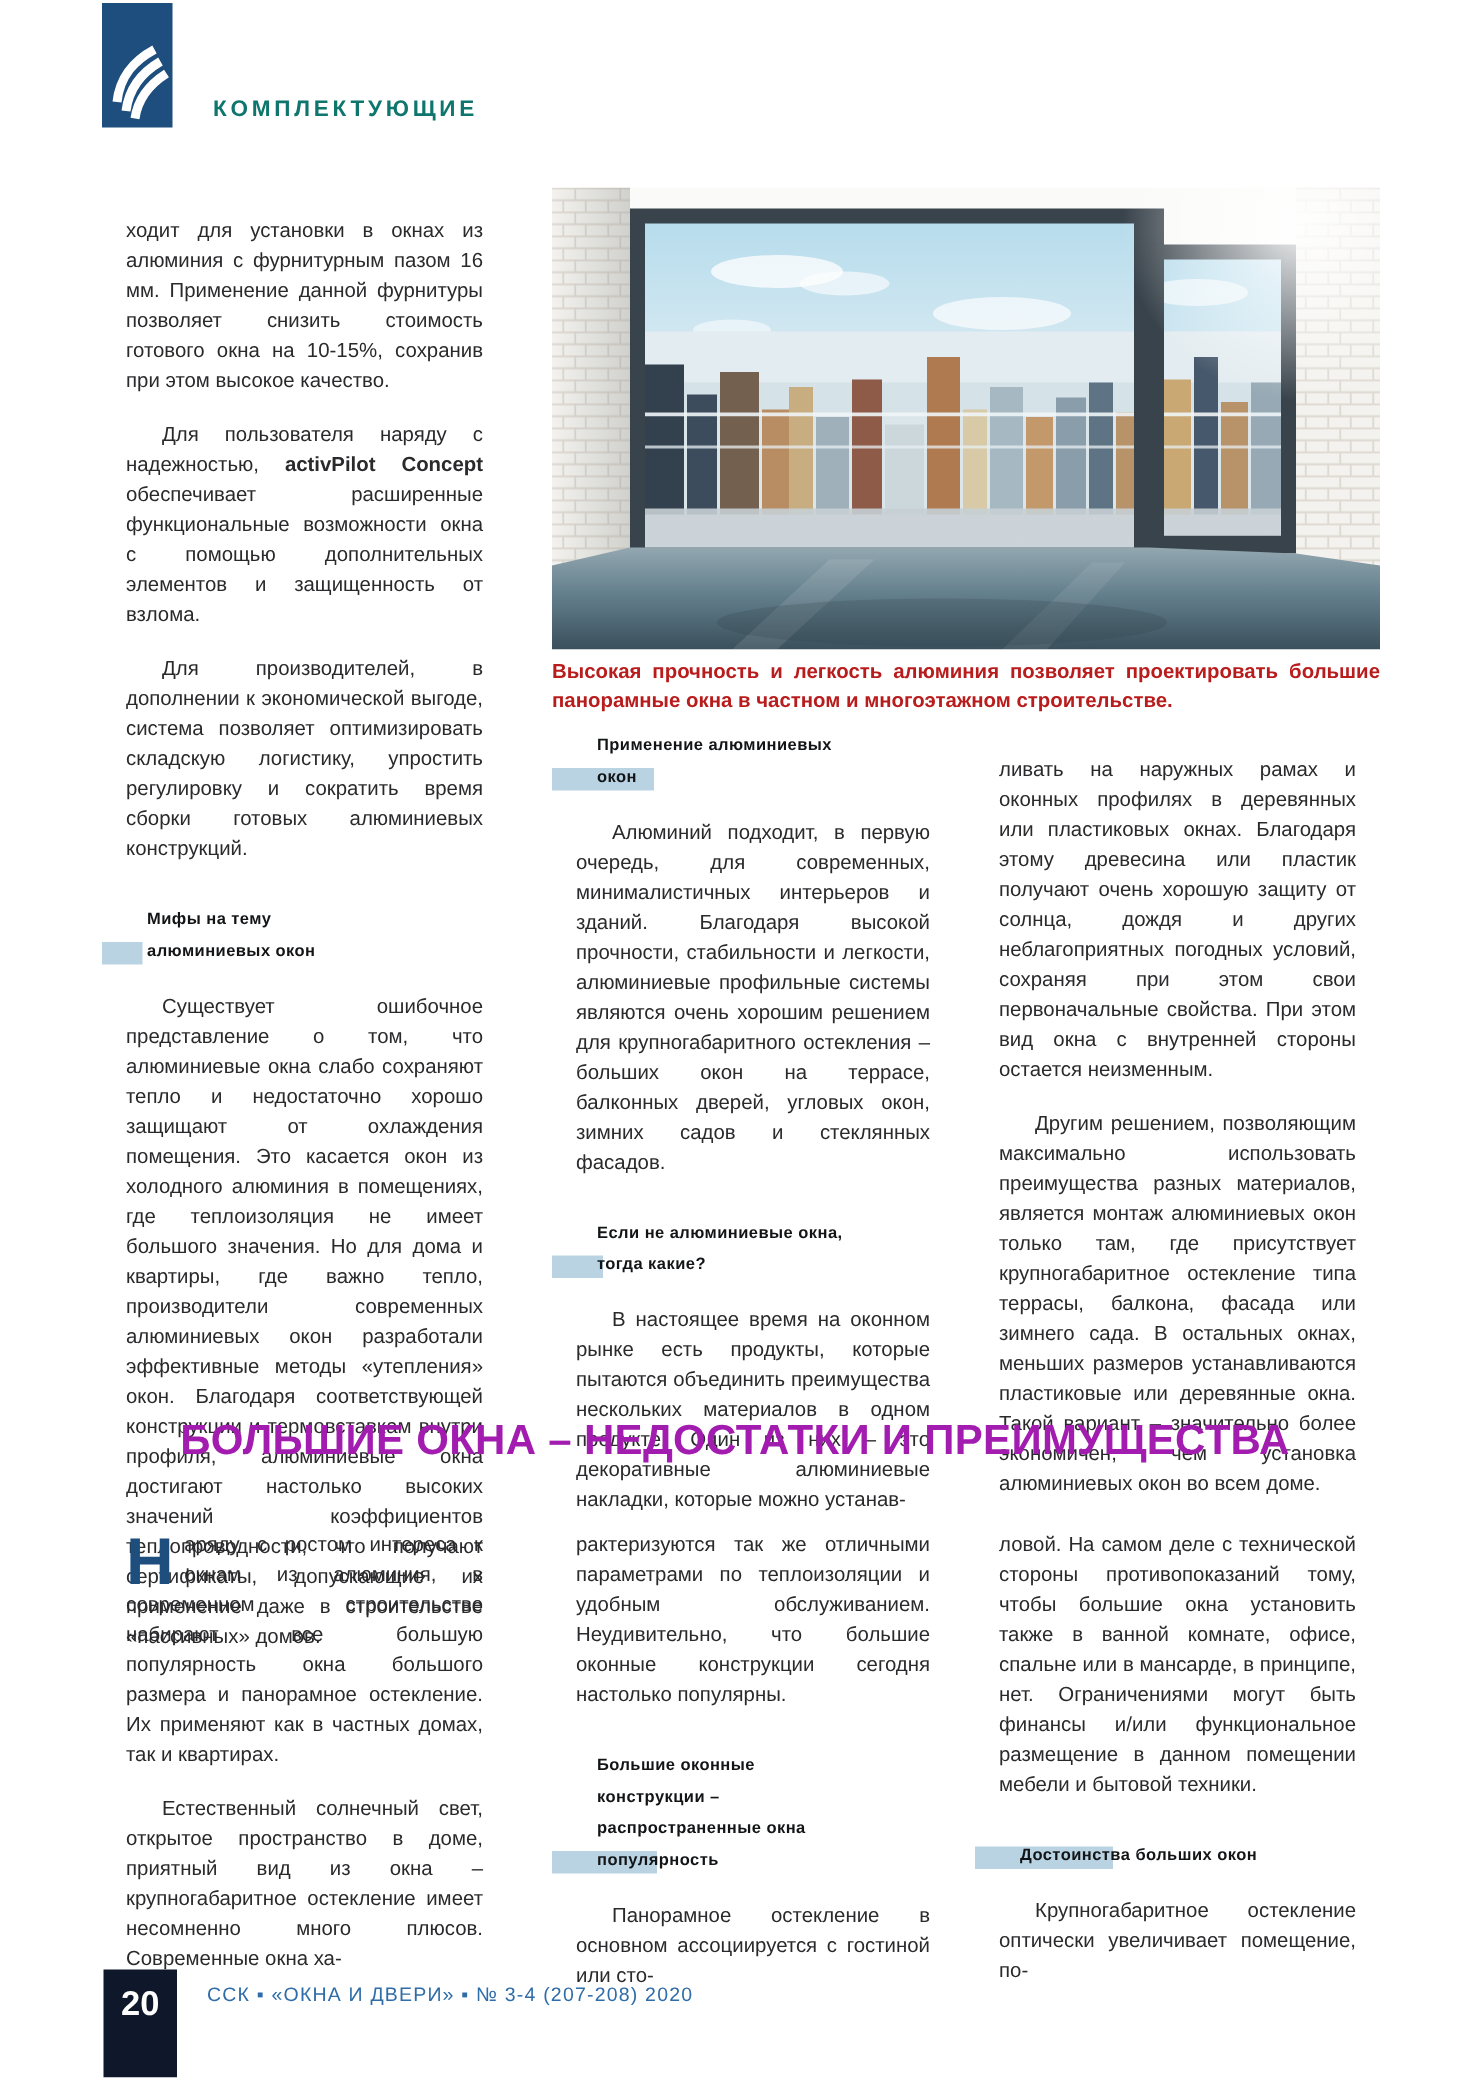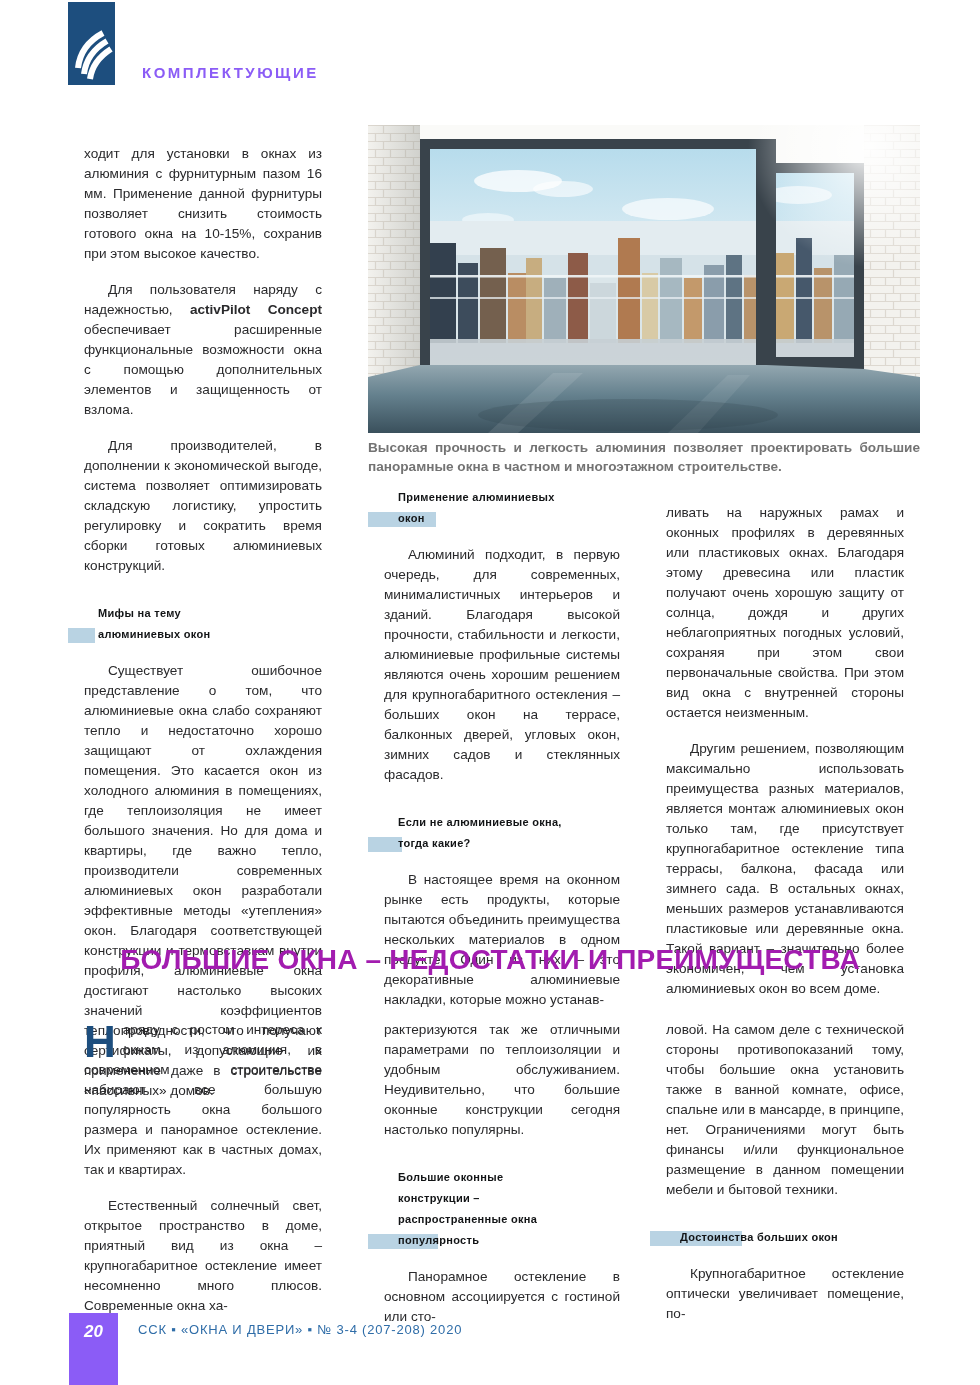--- a/index.html
+++ b/index.html
@@ -3,49 +3,49 @@
 <meta charset="utf-8">
 <style>
   html,body{margin:0;padding:0;}
   body{
     width:980px;height:1385px;position:relative;background:#ffffff;
     font-family:"Liberation Sans", sans-serif;color:#2a2a2c;overflow:hidden;
   }
   .abs{position:absolute;}
   
   #logo{left:68px;top:2px;width:47px;height:83px;background:#1d4e7e;}
-  #section-label{left:142px;top:64px;font-size:15px;font-weight:bold;color:#8b5cf6;letter-spacing:2.5px;}
+  #section-label{left:142px;top:64px;font-size:15px;font-weight:bold;color:#0f766e;letter-spacing:2.5px;}
   
   .col{position:absolute;font-size:13.6px;line-height:20px;text-align:justify;}
   .col p{margin:16px;text-indent:24px;}
   .col p.no-indent{text-indent:0;}
   
   .sec-heading{position:relative;font-weight:bold;font-size:11px;line-height:21px;color:#121416;
     padding-left:30px;margin:27px 0 15px;letter-spacing:.3px;text-align:left;}
   .sec-heading.first{margin-top:0;}
   .sec-heading .line{display:block;position:relative;}
   .sec-heading .hl{position:absolute;left:0;bottom:2px;height:15px;background:#b9d3e3;}
   .hl.w27{width:27px;} .hl.w34{width:34px;} .hl.w68{width:68px;} .hl.w70{width:70px;} .hl.w92{width:92px;}
   
   #col1-top{left:68px;top:128px;width:270px;}
   #photo-wrap{left:368px;top:125px;width:552px;height:308px;}
   #caption{left:368px;top:438px;width:552px;font-size:13.6px;line-height:19px;font-weight:bold;
-    color:#737373;text-align:justify;}
+    color:#b91c1c;text-align:justify;}
   #col2-top{left:368px;top:487px;width:268px;}
   #col3-top{left:650px;top:487px;width:270px;}
   
   #feature-title{left:64px;top:944px;width:852px;text-align:center;font-size:28px;font-weight:bold;
     color:#a21caf;letter-spacing:.2px;}
   #f-col1{left:68px;top:1004px;width:270px;}
   #f-col2{left:368px;top:1004px;width:268px;}
   #f-col3{left:650px;top:1004px;width:270px;}
   .dropcap{float:left;font-size:44px;line-height:37px;font-weight:bold;color:#1d4e7e;margin:3px 7px 0 0;}
   
-  #footer-box{left:69px;top:1313px;width:49px;height:72px;background:#8b5cf6;color:#ffffff;
-    font-weight:bold;font-size:17px;text-align:center;box-sizing:border-box;padding-top:9px;font-style:italic;}
+  #footer-box{left:69px;top:1313px;width:49px;height:72px;background:#0f172a;color:#ffffff;
+    font-weight:bold;font-size:23px;text-align:center;box-sizing:border-box;padding-top:9px;}
   #footer-line{left:138px;top:1322px;font-size:13px;color:#2f6da8;letter-spacing:.8px;}
 </style>
 </head>
 <body>
 
 <div class="abs" id="logo">
   <svg width="47" height="83" viewBox="0 0 47 83">
     <path d="M10 66 C12 48 22 38 35 31" stroke="#ffffff" stroke-width="6" fill="none"></path>
     <path d="M16 72 C18 56 27 46 39 39" stroke="#ffffff" stroke-width="6" fill="none"></path>
     <path d="M22 77 C24 63 32 54 43 47" stroke="#ffffff" stroke-width="6" fill="none"></path>

